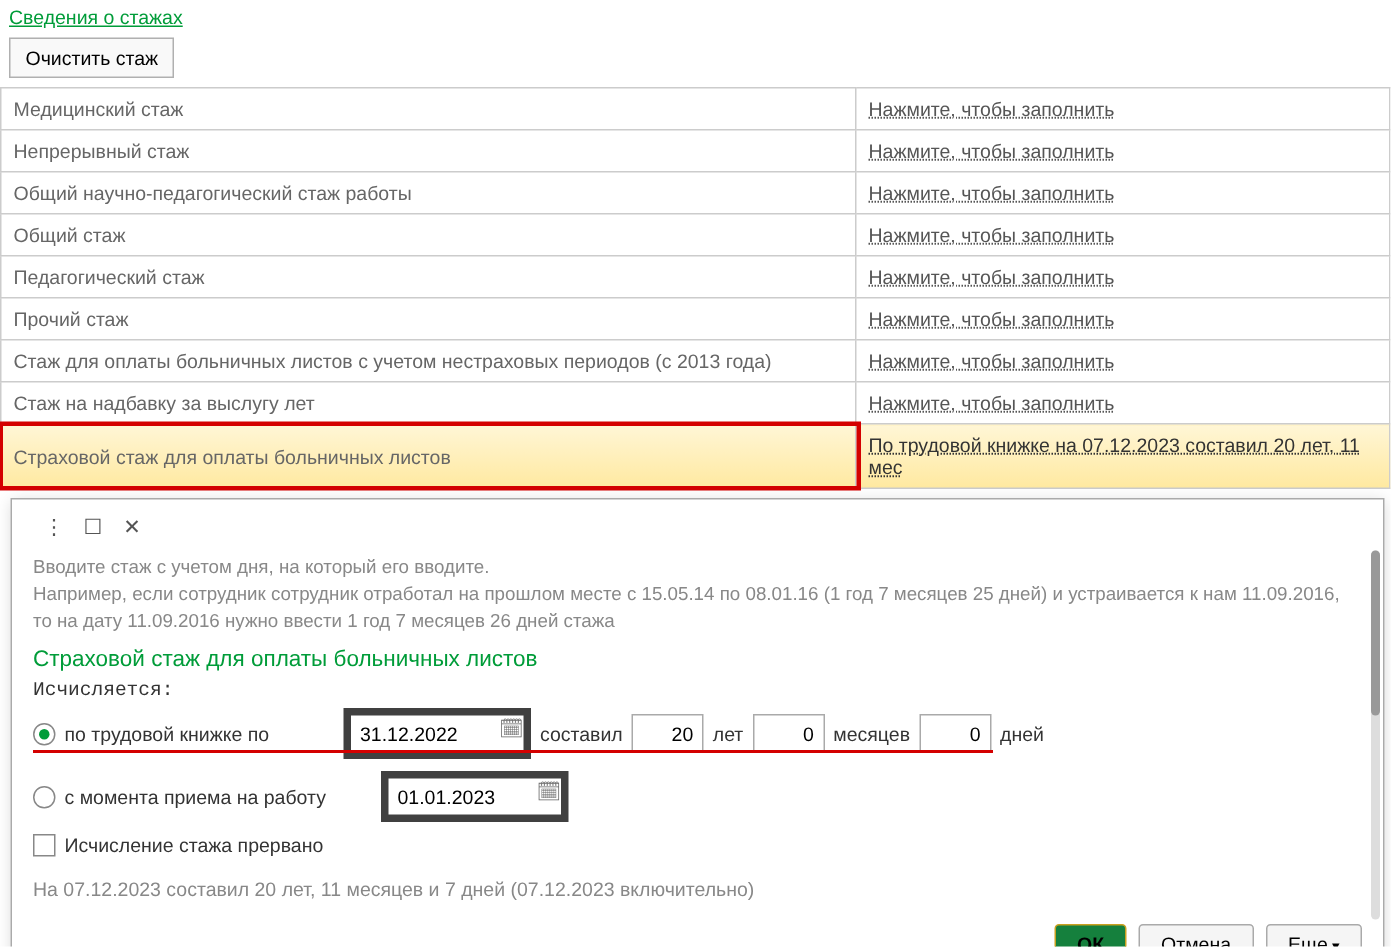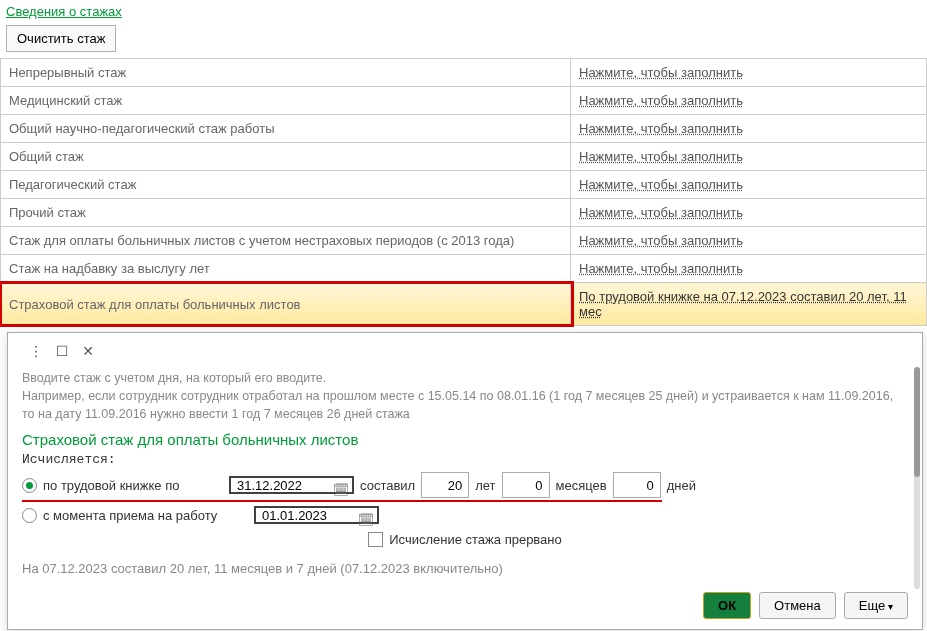--- a/index.html
+++ b/index.html
@@ -21,21 +21,21 @@
 .dialog-ctrl { width: 20px; height: 20px; display: flex; align-items: center; justify-content: center; cursor: pointer; margin-left: 6px; color: #555; font-size: 14px; }
 .dialog-body { padding: 4px 14px 10px 14px; position: relative; }
 .help-text { color: #888; font-size: 12.5px; line-height: 1.45; margin-bottom: 8px; }
 .section-title { color: #009c39; font-size: 15px; margin: 6px 0 4px 0; }
 .field-label { color: #333; font-size: 13px; margin-bottom: 5px; font-family: Liberation Mono, monospace; }
 .row { display: flex; align-items: center; gap: 6px; margin: 2px 0; }
 .radio { width: 15px; height: 15px; border: 1px solid #888; border-radius: 50%; display: flex; align-items: center; justify-content: center; cursor: pointer; }
 .radio.checked::after { content: ""; width: 7px; height: 7px; background: #009c39; border-radius: 50%; }
 .radio-label { width: 180px; color: #333; }
 .date-input { position: relative; width: 125px; }
-.date-input input { width: 100%; height: 18px; padding: 3px 26px 3px 6px; border: 2px solid #404040; font-size: 13px; }
+.date-input input { width: 100%; height: 34px; padding: 3px 26px 3px 6px; border: 5px solid #404040; font-size: 13px; }
 .cal-btn { position: absolute; right: 2px; top: 2px; width: 22px; height: 22px; display: flex; align-items: center; justify-content: center; cursor: pointer; color: #666; }
 .small-label { color: #333; }
 .num-input { width: 48px; height: 26px; padding: 3px 6px; border: 1px solid #aaa; text-align: right; font-size: 13px; }
 .underline-red { position: absolute; height: 2px; background: #d40000; }
 .checkbox { width: 15px; height: 15px; border: 1px solid #888; cursor: pointer; display: inline-block; vertical-align: middle; }
 .result-text { color: #888; font-size: 13px; margin-top: 14px; }
 .dialog-footer { display: flex; justify-content: flex-end; gap: 8px; padding: 6px 14px 10px 0; border-top: none; }
 .btn { padding: 5px 14px; border: 1px solid #aaa; background: #f5f5f5; cursor: pointer; font-size: 13px; border-radius: 3px; }
 .btn.primary { background: #15803d; border-color: #c9a020; font-weight: bold; }
 .btn.more::after { content: " ▾"; font-size: 10px; }
@@ -47,25 +47,25 @@
 <body>
 
 
 
 <a class="header-link">Сведения о стажах</a><br>
 <button class="clear-btn">Очистить стаж</button>
 
 <table class="table">
   <tbody>
       <tr>
-        <td class="name-col">Непрерывный стаж</td>
+        <td class="name-col">Медицинский стаж</td>
         <td class="link-col"><span class="fill-link">Нажмите, чтобы заполнить</span></td>
       </tr>
   <tr>
-        <td class="name-col">Медицинский стаж</td>
+        <td class="name-col">Непрерывный стаж</td>
         <td class="link-col"><span class="fill-link">Нажмите, чтобы заполнить</span></td>
       </tr>
   <tr>
         <td class="name-col">Общий научно-педагогический стаж работы</td>
         <td class="link-col"><span class="fill-link">Нажмите, чтобы заполнить</span></td>
       </tr>
   <tr>
         <td class="name-col">Общий стаж</td>
         <td class="link-col"><span class="fill-link">Нажмите, чтобы заполнить</span></td>
       </tr>
@@ -129,21 +129,21 @@
 
     <div class="row" style="margin-top:8px;">
       <span class="radio"></span>
       <span class="radio-label" style="width:205px;">с момента приема на работу</span>
       <span class="date-input">
         <input type="text" value="01.01.2023" style="">
         <span class="cal-btn">🗓</span>
       </span>
     </div>
 
-    <div class="row" style="margin-top:8px;justify-content:center;">
+    <div class="row" style="margin-top:8px;">
       <span class="checkbox"></span>
       <span>Исчисление стажа прервано</span>
     </div>
 
     <div class="result-text">На 07.12.2023 составил 20 лет, 11 месяцев и 7 дней (07.12.2023 включительно)</div>
   </div>
   <div class="dialog-footer">
     <button class="btn primary">ОК</button>
     <button class="btn">Отмена</button>
     <button class="btn more">Еще</button>

